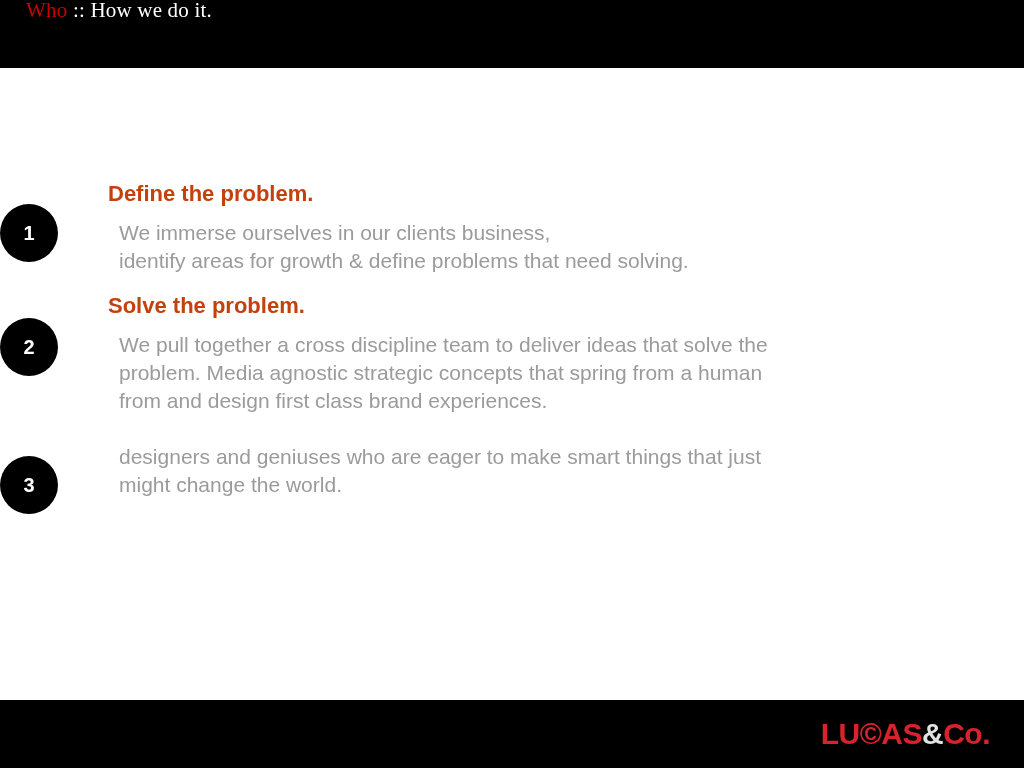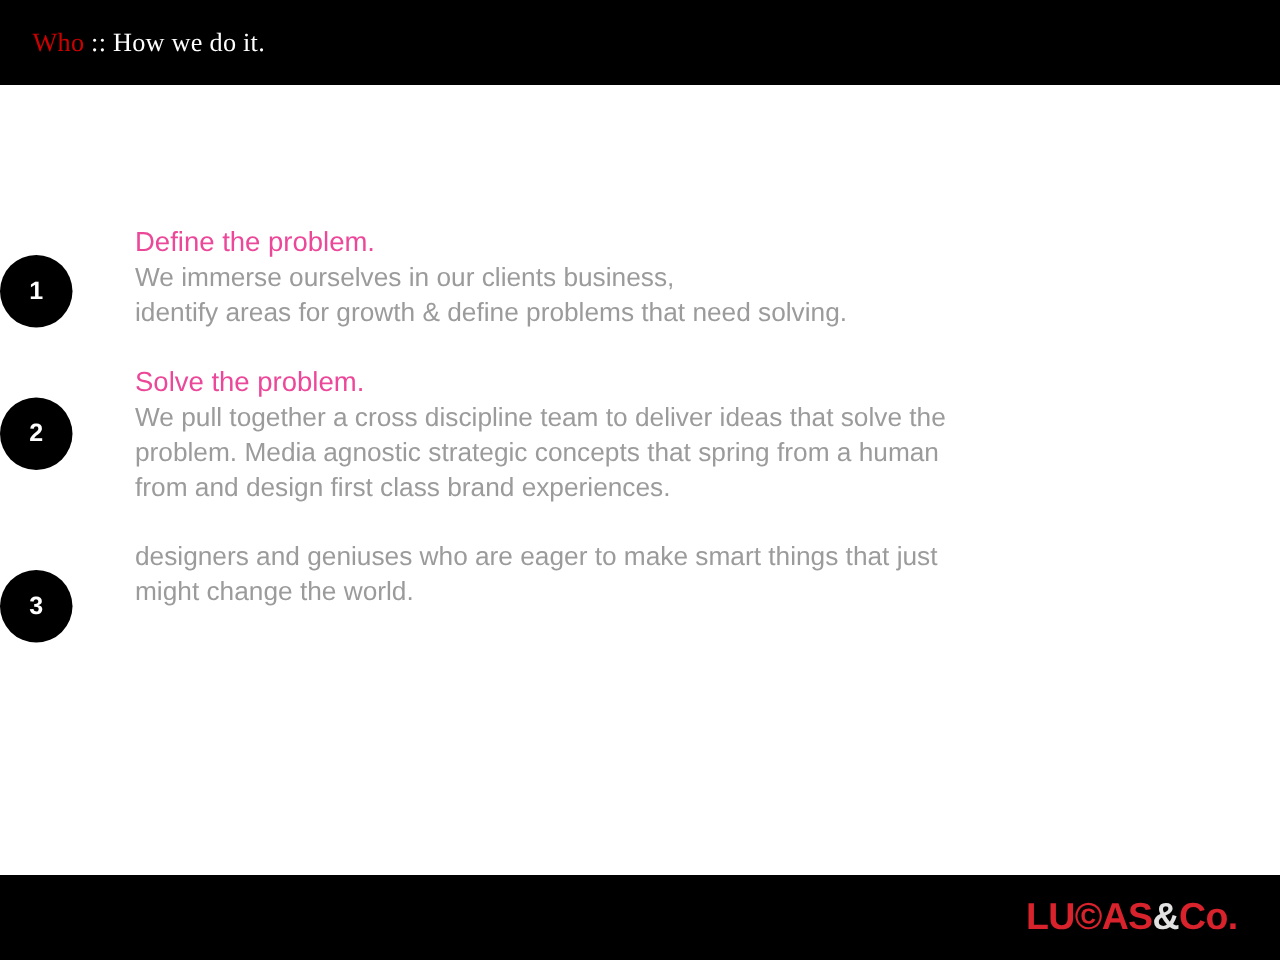--- a/index.html
+++ b/index.html
@@ -24,21 +24,21 @@
 
   
   .header-bar {
     position: absolute;
     top: 0;
     left: 0;
     width: 1024px;
     height: 68px;
     background: #000000;
     display: flex;
-    align-items: center;
+    align-items: flex-start;
   }
   .header-title {
     font-family: "Liberation Serif", "DejaVu Serif", serif;
     font-size: 21px;
     line-height: 1;
     margin-left: 26px;
     letter-spacing: 0.2px;
     white-space: nowrap;
   }
   .header-who {
@@ -78,34 +78,34 @@
     align-items: center;
     justify-content: center;
     margin-left: 0;
   }
   .step-body {
     flex: 1 1 auto;
     padding-left: 0;
     max-width: 760px;
   }
   .step-heading {
-    color: #ec4899;
+    color: #c2410c;
     font-family: "Liberation Sans", sans-serif;
     font-size: 22px;
     line-height: 28px;
-    font-weight: normal;
+    font-weight: bold;
     margin: 0 0 1px 0;
     white-space: nowrap;
   }
   .step-text {
     color: #9b9b9b;
     font-family: "Liberation Sans", sans-serif;
     font-size: 21px;
     line-height: 28px;
-    margin: 0;
+    margin: 11px;
   }
   .step-text .line {
     display: block;
     white-space: nowrap;
   }
 
   
   .step-1 { position: absolute; top: 0px;   left: 0; width: 1024px; }
   .step-2 { position: absolute; top: 112px; left: 0; width: 1024px; }
   .step-3 { position: absolute; top: 252px; left: 0; width: 1024px; }

